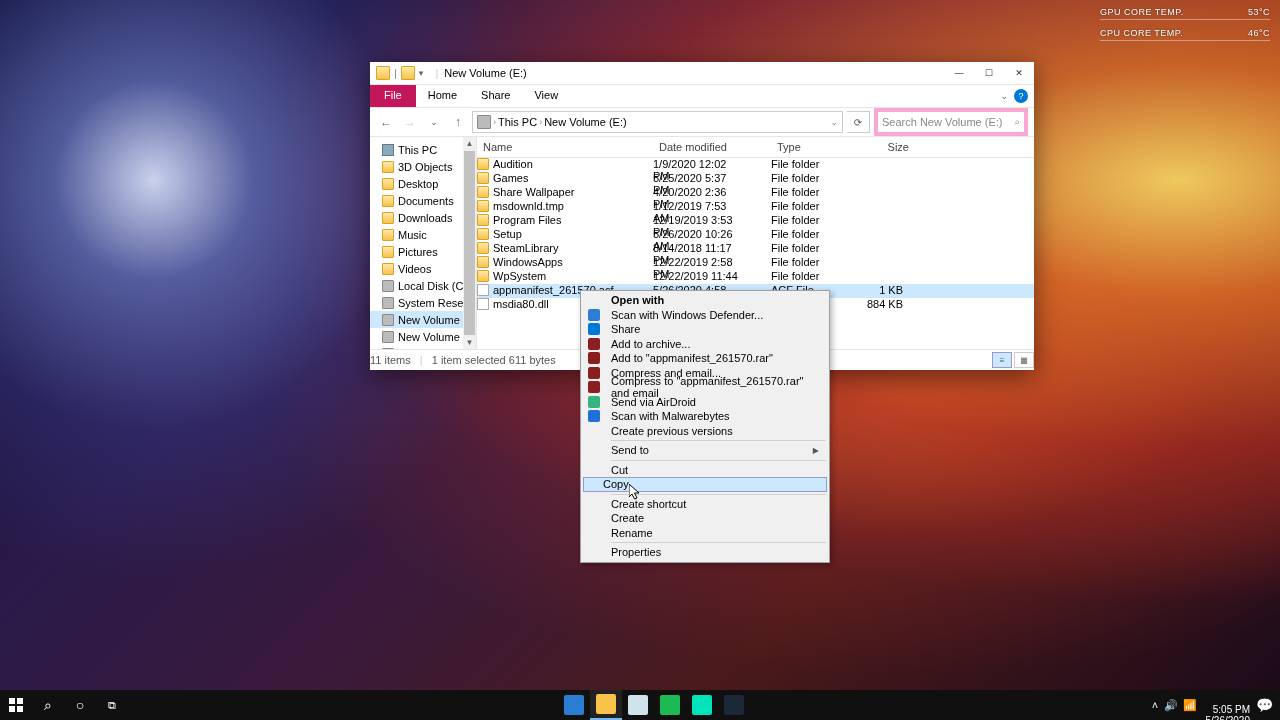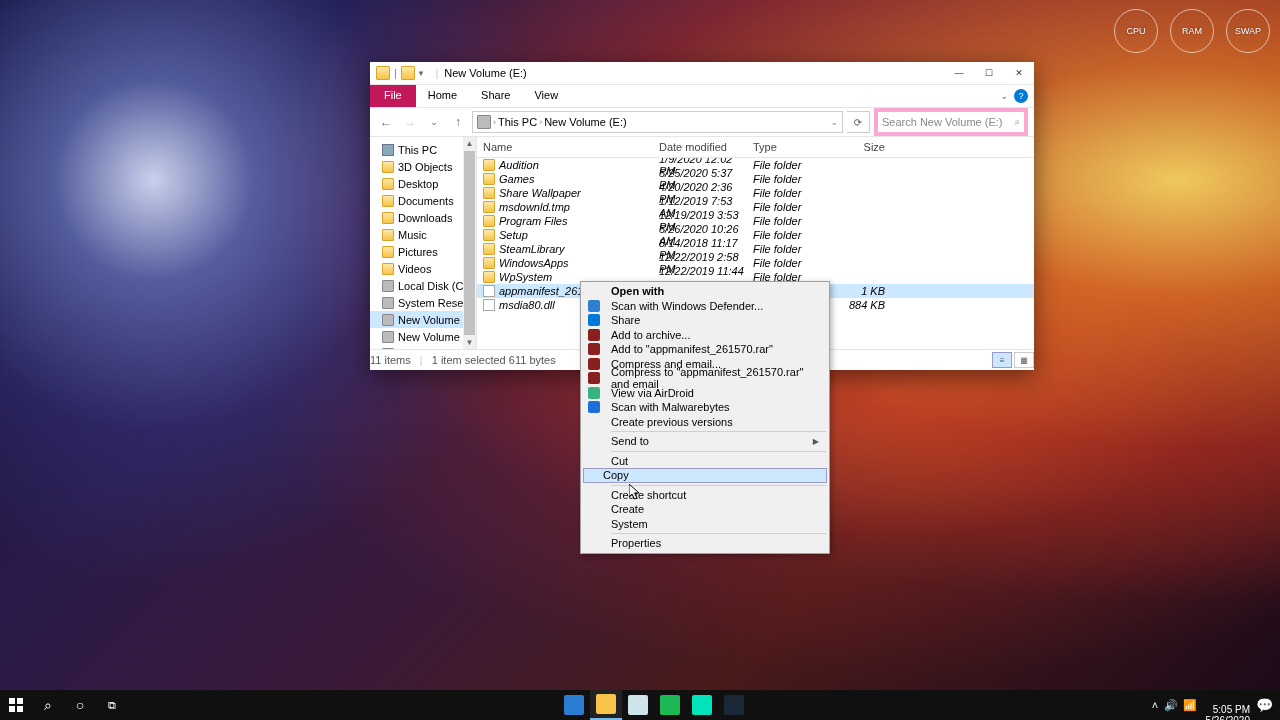--- a/index.html
+++ b/index.html
@@ -166,31 +166,29 @@
     display:flex;
     align-items:center;
     border-bottom: 1px solid #e5e5e5;
     font-size: 11px;
     color:#444;
     padding-left: 6px;
   }
   .col { overflow:hidden; text-overflow:ellipsis; padding-right:8px;}
   .col-name { width: 168px; }
   .col-date { width: 86px; }
-  .col-type { width: 68px; }
+  .col-type { width: 68px; margin-left: 24px; }
   .col-size { width: 56px; text-align:right; }
 
   .rows { flex:1; overflow:hidden; }
   .row {
     height:14px;
     display:flex;
-    align-items:center;
-    padding-left: 6px;
+    align-items:flex-start;
     font-size: 11px;
-    font-style: italic;
   }
   .row.selected { background:#cce8ff; }
   .row .col-name { display:flex; align-items:center; gap:4px; }
   .file-icon { width:12px; height:12px; flex:none; }
 
   .statusbar {
     height: 20px;
     border-top:1px solid #e5e5e5;
     display:flex;
     align-items:center;
@@ -200,21 +198,21 @@
     justify-content: space-between;
   }
   .view-toggles { display:flex; gap:2px; }
   .vt { width:18px; height:14px; border:1px solid #ccc; display:flex; align-items:center; justify-content:center; font-size:8px; color:#555; }
   .vt.active { background:#cce8ff; border-color:#99c; }
 
   
   #ctxmenu {
     position:absolute;
     left: 580px;
-    top: 281px;
+    top: 290px;
     width: 244px;
     background:#f0f0f0;
     border:1px solid #a0a0a0;
     box-shadow: 2px 2px 6px rgba(0,0,0,.3);
     font-size:11px;
     padding: 2px;
   }
   .ctx-item {
     height: 14.5px;
     display:flex;
@@ -265,24 +263,29 @@
   .tray-icons { display:flex; gap:6px; font-size:11px; }
 
   .app-ic { width:20px; height:20px; border-radius:2px; }
 </style>
 </head>
 <body>
 
 <div id="desktop"></div>
 
 <div id="hwmon">
-  <div class="hw-circles" id="hwmon-circles">
-      <div class="hw-circle">CPU</div>
-      <div class="hw-circle">RAM</div>
-      <div class="hw-circle">SWAP</div>
+  <div id="hwmon-rows">
+      <div class="hw-row">
+        <span>GPU CORE TEMP.</span>
+        <span>53°C</span>
+      </div>
+      <div class="hw-row">
+        <span>CPU CORE TEMP.</span>
+        <span>46°C</span>
+      </div>
     </div>
 </div>
 
 <div id="explorer">
   <div class="titlebar">
     <div class="tb-left">
       <span class="tb-icon folder-ic"></span>
       <span style="color:#888">|</span>
       <span class="tb-icon folder-ic"></span>
       <span style="font-size:9px;color:#666">▾</span>
@@ -554,21 +557,21 @@
     <div class="ctx-item">
       <span class="ctx-icon">
         <span style="width:12px;height:12px;background:#8a1f1f;display:inline-block;border-radius:2px"></span>
       </span>
       <span>Compress to "appmanifest_261570.rar" and email</span>
     </div>
     <div class="ctx-item">
       <span class="ctx-icon">
         <span style="width:12px;height:12px;background:#36b37e;display:inline-block;border-radius:2px"></span>
       </span>
-      <span>View via AirDroid</span>
+      <span>Send via AirDroid</span>
     </div>
     <div class="ctx-item">
       <span class="ctx-icon">
         <span style="width:12px;height:12px;background:#1e6fd9;display:inline-block;border-radius:2px"></span>
       </span>
       <span>Scan with Malwarebytes</span>
     </div>
     <div class="ctx-item">
       <span>Create previous versions</span>
     </div>
@@ -585,21 +588,21 @@
       <span>Copy</span>
     </div>
     <div class="ctx-sep"></div>
     <div class="ctx-item">
       <span>Create shortcut</span>
     </div>
     <div class="ctx-item">
       <span>Create</span>
     </div>
     <div class="ctx-item">
-      <span>System</span>
+      <span>Rename</span>
     </div>
     <div class="ctx-sep"></div>
     <div class="ctx-item">
       <span>Properties</span>
     </div>
   </div>
 <svg class="cursor" style="left:629px; top:484px" viewBox="0 0 14 18">
   <path d="M0 0 L0 13 L3 10 L5.5 15 L8 14 L5.5 9 L10 9 Z" fill="#fff" stroke="#000" stroke-width="1"></path>
 </svg>
 

